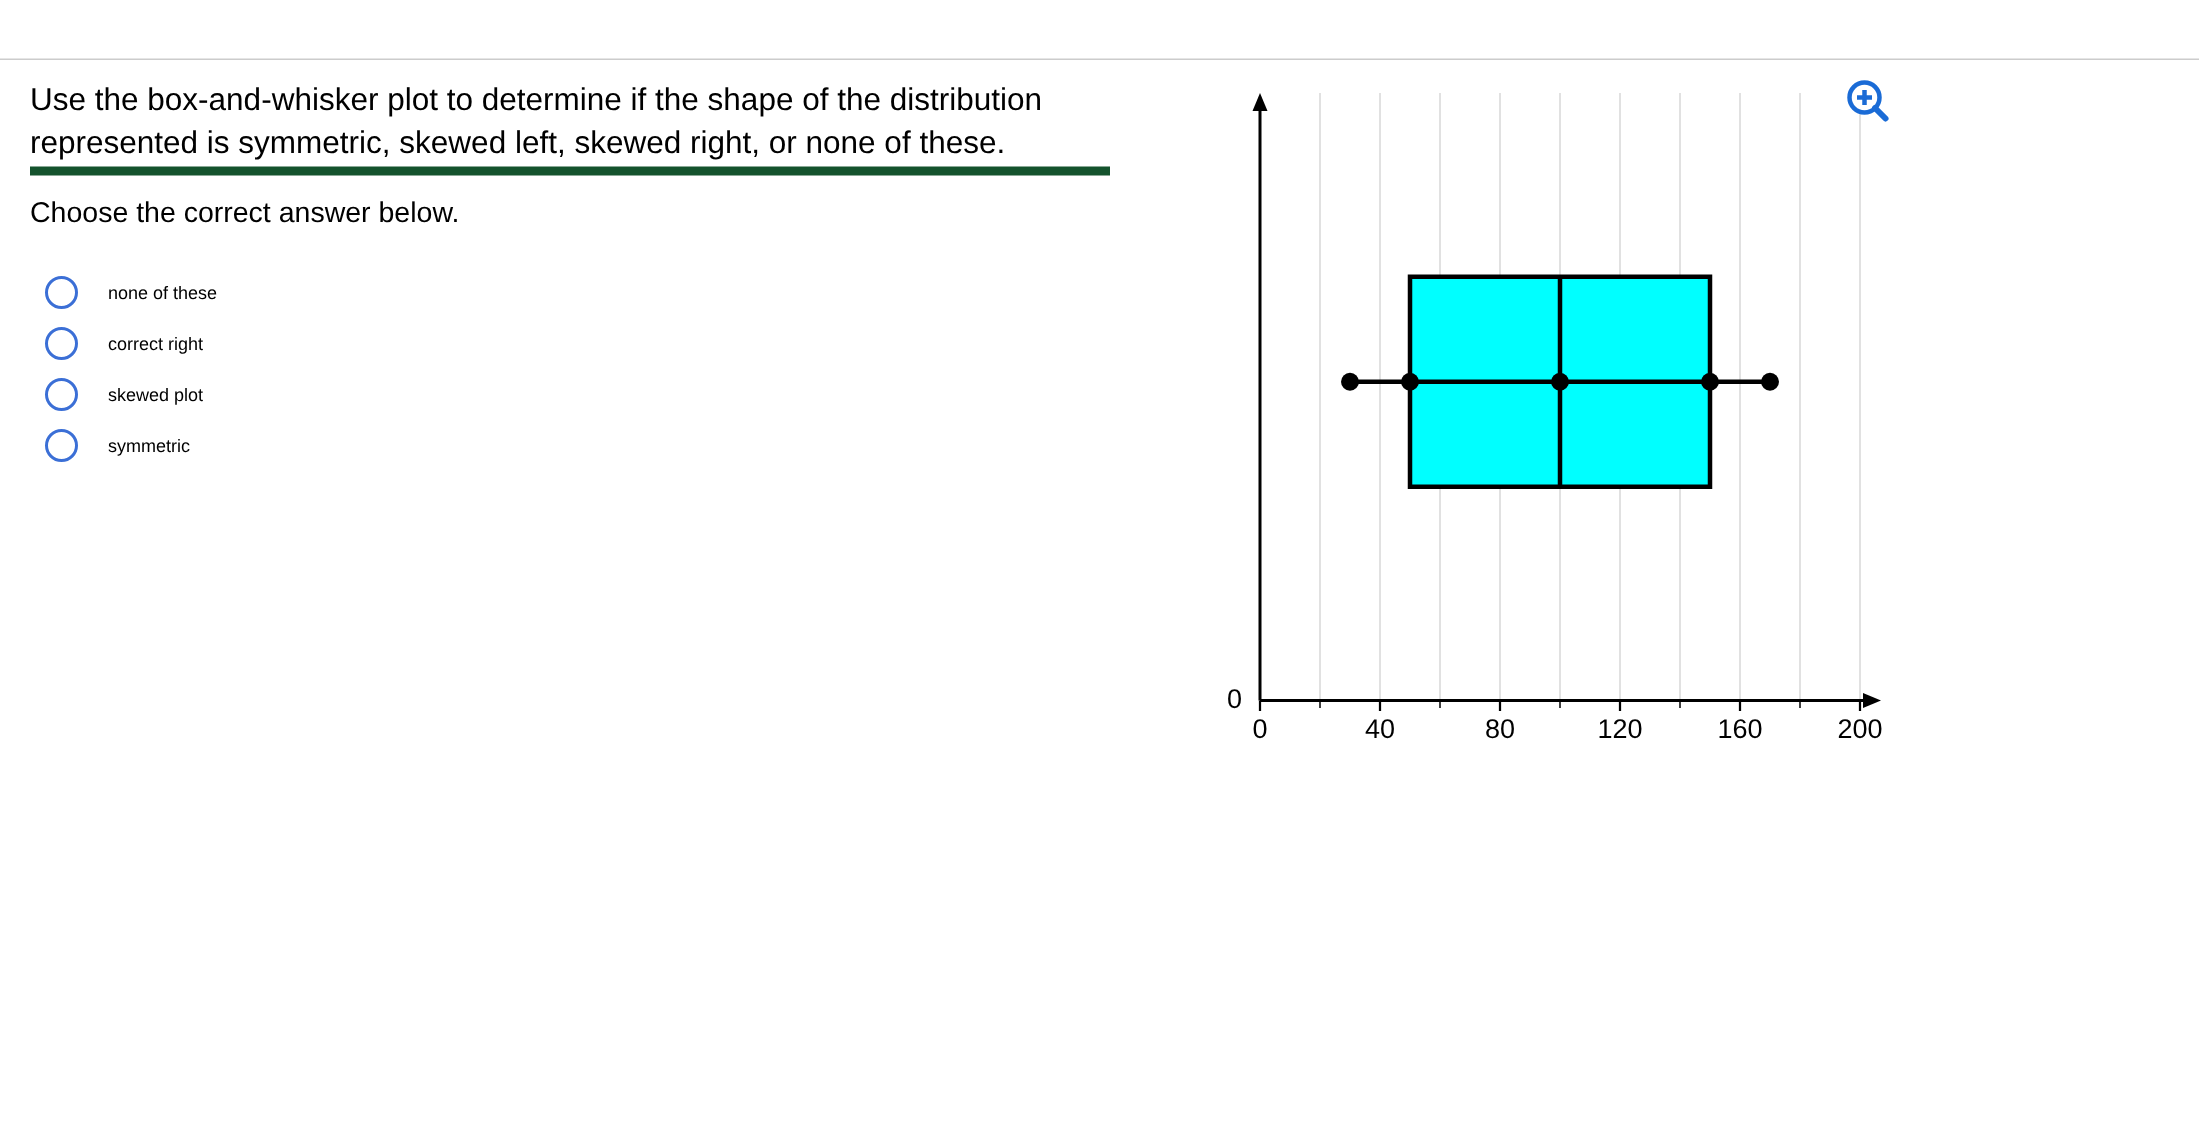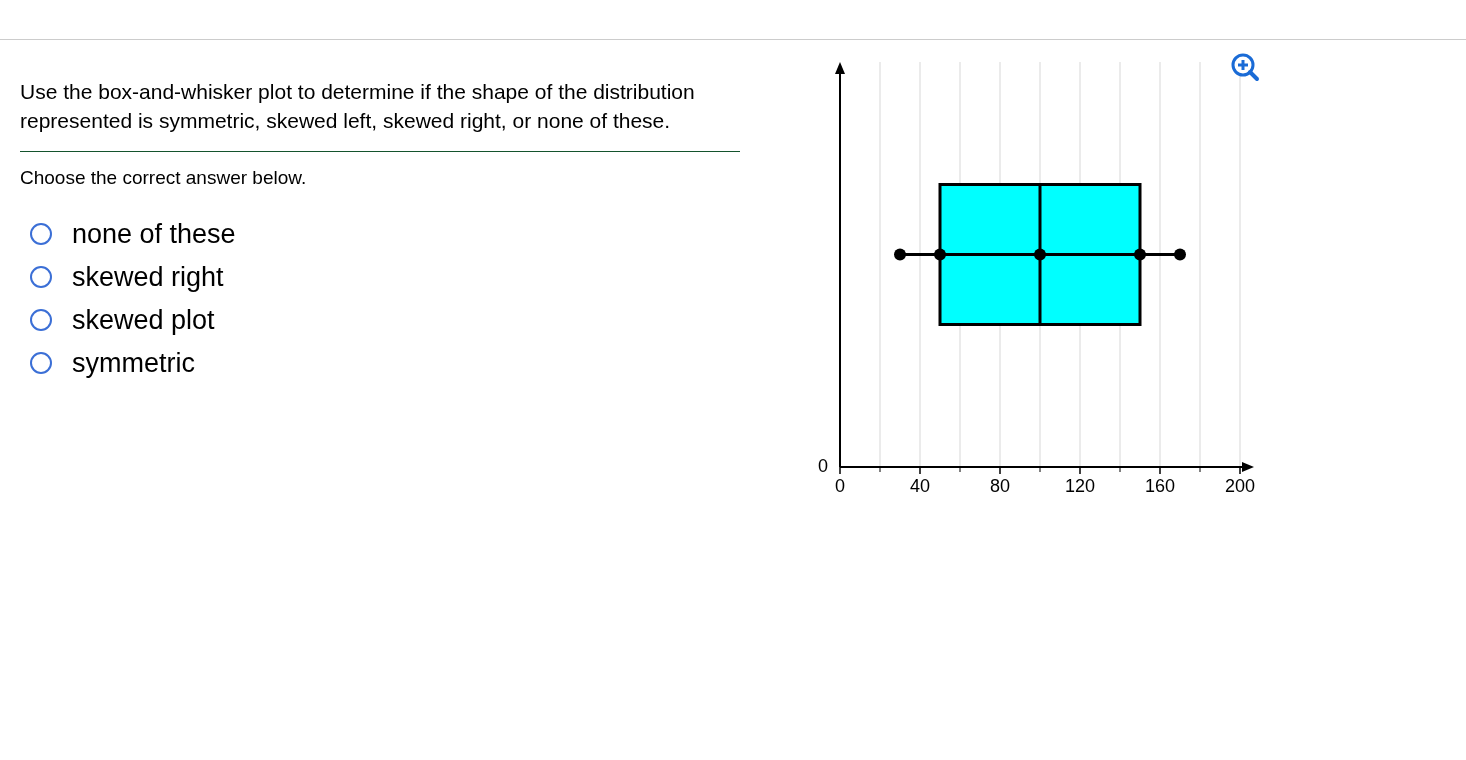--- a/index.html
+++ b/index.html
@@ -27,23 +27,21 @@
       display: flex;
       padding-top: 12px;
     }
     .left-panel {
       width: 760px;
       padding: 0 20px 0 20px;
     }
     .question-text {
       font-size: 21px;
       line-height: 1.4;
-      padding-bottom: 15px;
-      border-bottom: 1px solid #14532d;
-      margin-top: 25px;
+      border-bottom: 6px solid #14532d;
     }
     .choose-text {
       font-size: 19px;
       padding-top: 15px;
       padding-bottom: 30px;
     }
     .options {
       padding-left: 10px;
     }
     .option {
@@ -55,21 +53,21 @@
     .radio {
       width: 22px;
       height: 22px;
       border: 2px solid #3b6fd6;
       border-radius: 50%;
       margin-right: 20px;
       flex-shrink: 0;
       background: #fff;
     }
     .option-label {
-      font-size: 27px;
+      font-size: 12px;
     }
     .right-panel {
       position: relative;
       width: 500px;
       padding-left: 30px;
     }
     .chart-box {
       position: relative;
       width: 470px;
       height: 500px;
@@ -93,21 +91,21 @@
     <div class="left-panel">
       <div class="question-text">Use the box-and-whisker plot to determine if the shape of the distribution represented is symmetric, skewed left, skewed right, or none of these.</div>
       <div class="choose-text">Choose the correct answer below.</div>
       <div class="options">
         <div class="option">
           <div class="radio"></div>
           <span class="option-label">none of these</span>
         </div>
         <div class="option">
           <div class="radio"></div>
-          <span class="option-label">skewed right</span>
+          <span class="option-label">correct right</span>
         </div>
         <div class="option">
           <div class="radio"></div>
           <span class="option-label">skewed plot</span>
         </div>
         <div class="option">
           <div class="radio"></div>
           <span class="option-label">symmetric</span>
         </div>
       </div>

